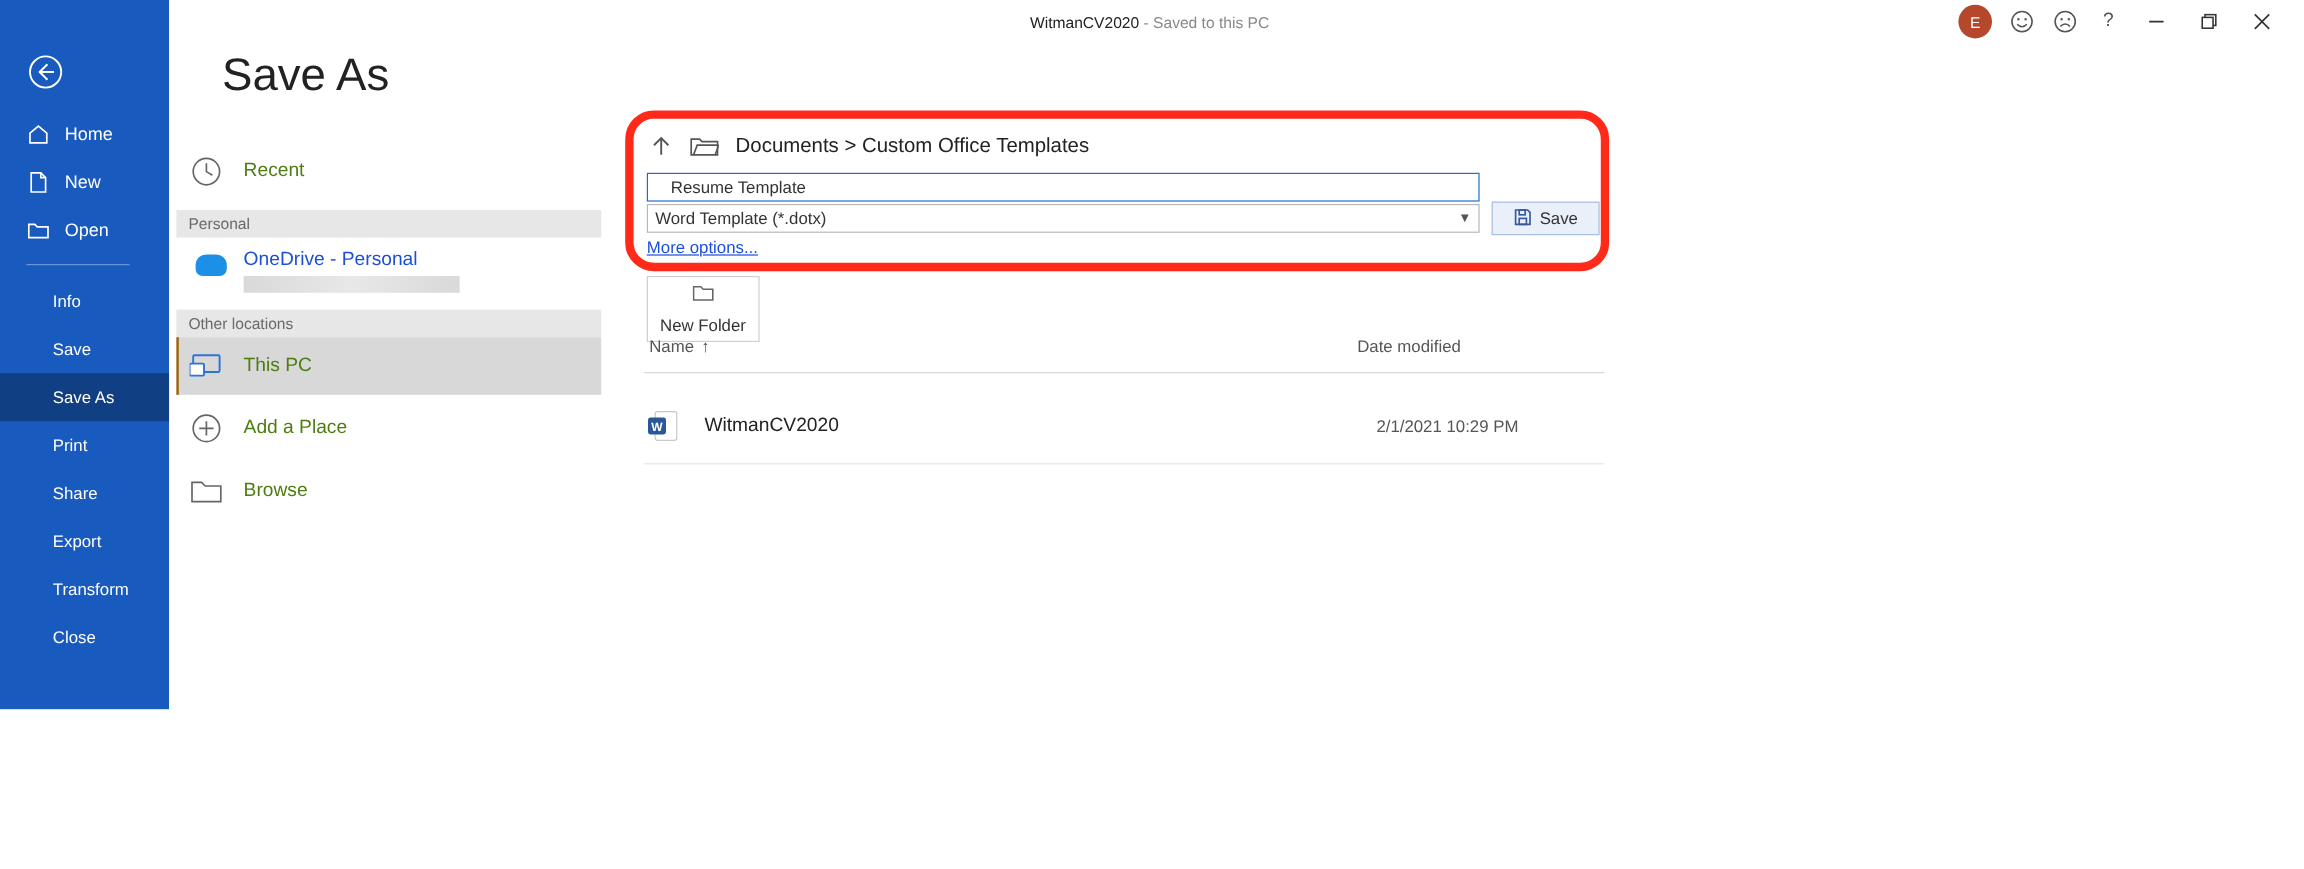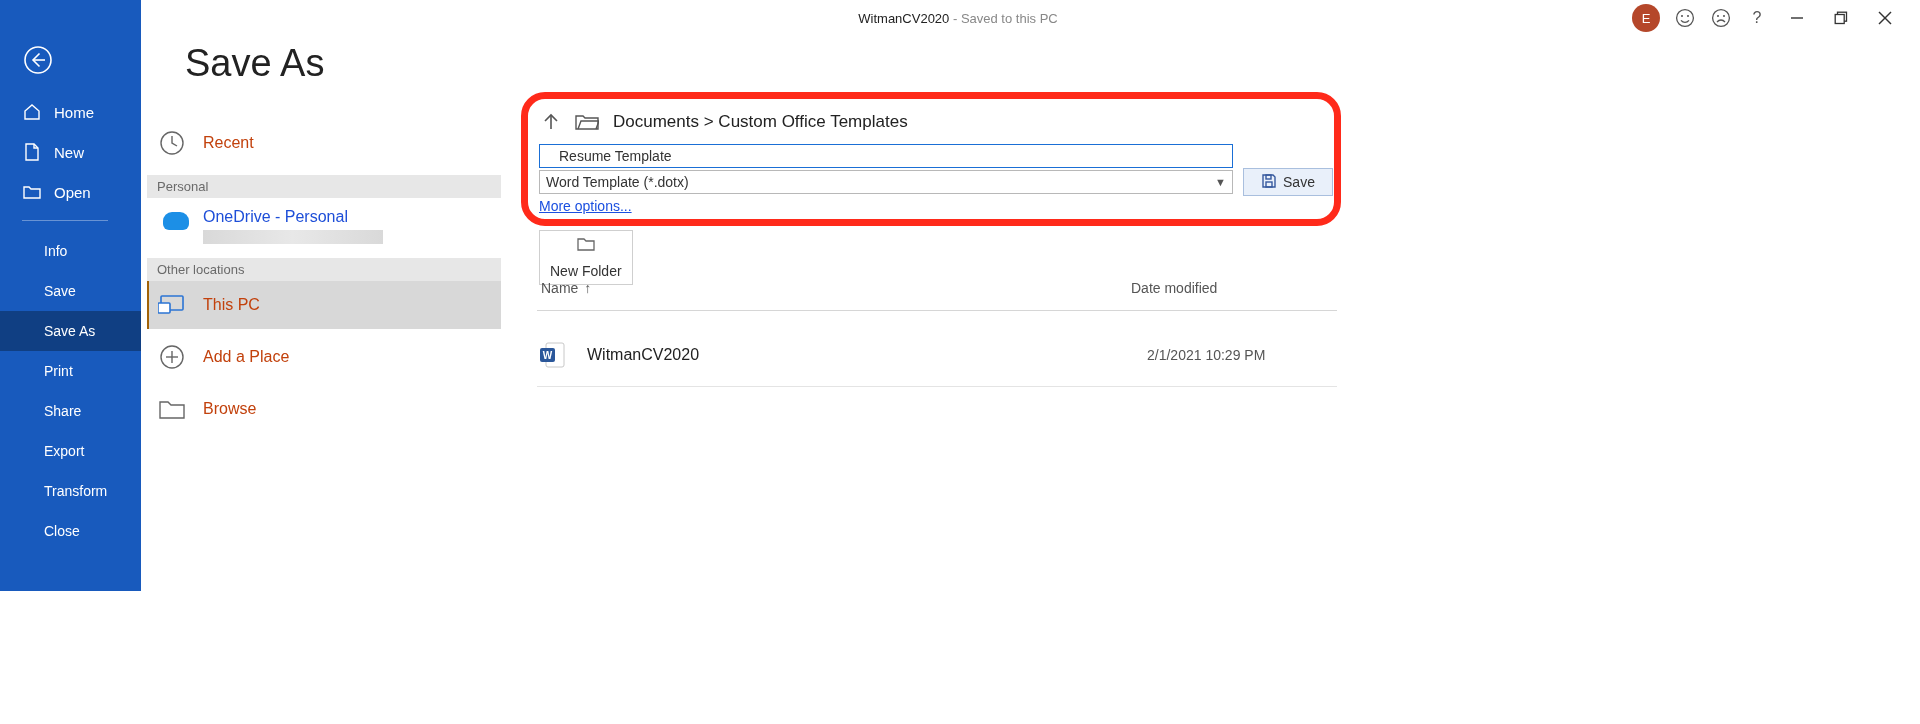--- a/index.html
+++ b/index.html
@@ -27,21 +27,21 @@
   .sb-item { display: flex; align-items: center; height: 40px; padding-left: 22px; font-size: 15px; cursor: pointer; }
   .sb-item.small { font-size: 14px; }
   .sb-item .sb-ico { width: 20px; height: 20px; margin-right: 12px; display:flex; align-items:center; justify-content:center; }
   .sb-row-only { padding-left: 44px; }
   .sb-sep { border-top: 1px solid rgba(255,255,255,.35); width: 86px; margin: 8px 0 10px 22px; }
   .sb-item.active { background: #103f83; }
 
   
   .col2 { position: absolute; top: 0; left: 141px; width: 380px; height: 591px; background: #fff; }
   .page-title { font-size: 38px; font-weight: 350; color: #222; margin: 42px 0 34px 44px; }
-  .loc-item { display: flex; align-items: center; height: 48px; padding-left: 10px; margin: 0 20px 4px 6px; font-size: 16px; color: #c2410c; cursor: pointer; }
+  .loc-item { display: flex; align-items: center; height: 48px; padding-left: 10px; margin: 0 20px 4px 6px; font-size: 16px; color: #4d7c0f; cursor: pointer; }
   .loc-item .loc-ico { width: 30px; height: 30px; margin-right: 16px; display:flex; align-items:center; justify-content:center; color:#555; }
   .loc-item.selected { background: #d8d8d8; border-left: 2px solid #a16207; padding-left: 8px; }
   .hdr-strip { background: #e7e7e7; color: #6a6a6a; font-size: 13px; padding: 4px 10px; margin: 8px 20px 0 6px; }
   .od-row { display:flex; align-items:flex-start; padding: 10px 0 0 16px; margin: 0 20px 0 6px; }
   .od-cloud { width: 26px; height: 18px; background:#1c8fe6; border-radius: 9px 9px 6px 6px; margin-right: 14px; margin-top:4px; }
   .od-main { font-size:16px; color:#1d4ed8; }
   .od-sub { width:180px; height:14px; background: linear-gradient(90deg,#d9d9d9,#e8e8e8,#d9d9d9); margin-top:4px; }
 
   
   .main { position: absolute; left: 521px; top: 0; width: 1040px; }

